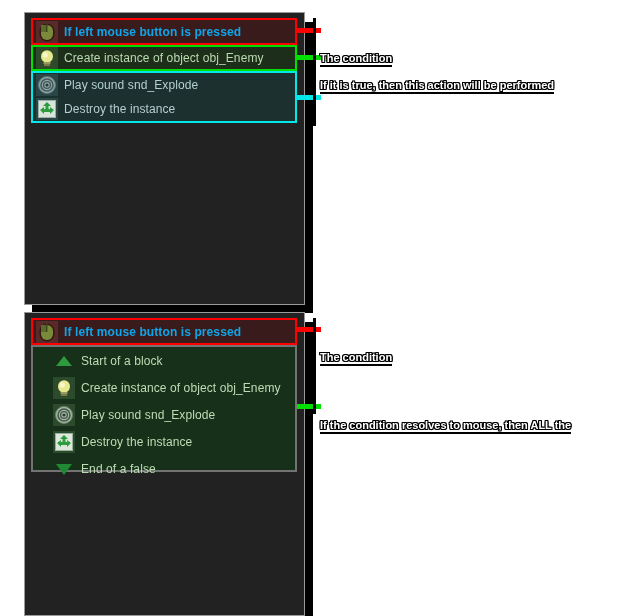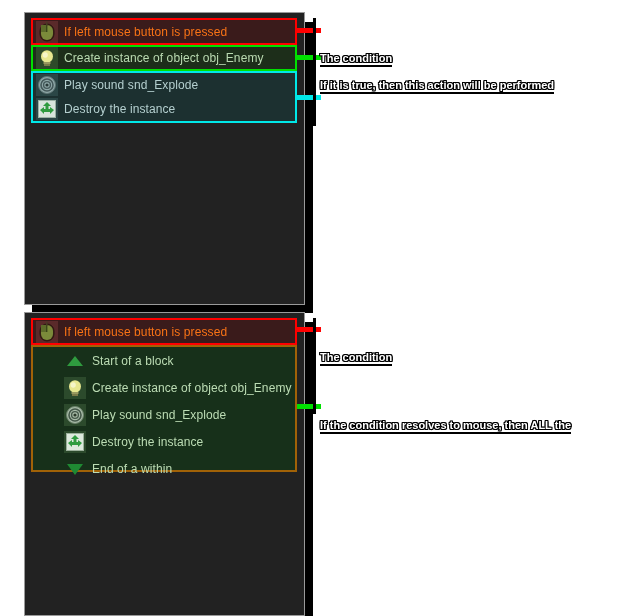--- a/index.html
+++ b/index.html
@@ -13,38 +13,38 @@
 
   .row{position:relative;height:26px;display:flex;align-items:center;
        box-sizing:border-box;}
   .row-ico{width:22px;height:22px;margin-left:3px;margin-right:6px;
            flex:0 0 22px;position:relative;}
   .row-lbl{font-size:12px;letter-spacing:.1px;white-space:nowrap;}
 
   
   .grp-cond{position:absolute;border:2px solid #ff0000;background:#3a1b1b;
             box-sizing:border-box;}
-  .grp-cond .row-lbl{color:#f97316;}
+  .grp-cond .row-lbl{color:#0ea5e9;font-weight:bold;}
   .grp-cond .row-ico{background:#5a2a2a;}
 
   
   .grp-act{position:absolute;border:2px solid #00e000;background:#1d2e1a;
            box-sizing:border-box;}
   .grp-act .row-lbl{color:#b9d9b0;}
   .grp-act .row-ico{background:#2e4a2a;}
 
   
   .grp-always{position:absolute;border:2px solid #00e8e8;background:#1c3030;
               box-sizing:border-box;}
   .grp-always .row-lbl{color:#b4cfcf;}
   .grp-always .row-ico{background:#2b4646;}
 
   
-  .grp-block{position:absolute;border:2px solid #a16207;background:#17301a;
-             box-sizing:border-box;padding-left:11px;}
+  .grp-block{position:absolute;border:2px solid #737373;background:#17301a;
+             box-sizing:border-box;}
   .grp-block .row{height:27px;}
   .grp-block .row-lbl{color:#bcdcb4;}
   .grp-block .row-ico{background:#2c4a2c;margin-left:20px;}
   .grp-block .row.noico .row-ico{background:transparent;}
 
   
   .ico-svg{position:absolute;left:0;top:0;width:22px;height:22px;}
   .stub{position:absolute;height:6px;width:18px;}
 
   
@@ -188,21 +188,21 @@
       </svg>
     </div>
     <div class="row-lbl">Destroy the instance</div>
   </div>
   <div class="row noico">
     <div class="row-ico">
       <svg class="ico-svg" viewBox="0 0 22 22">
         <path d="M3 6 L19 6 L11 17 Z" fill="#1f8a33"></path>
       </svg>
     </div>
-    <div class="row-lbl">End of a within</div>
+    <div class="row-lbl">End of a false</div>
   </div>
 </div>
 
 <div class="stub" style="left:297px;top:28px;width:24px;height:5px;background:#ff0000;"></div>
 
 <div class="stub" style="left:297px;top:55px;width:24px;height:5px;background:#00e000;"></div>
 
 <div class="stub" style="left:297px;top:95px;width:24px;height:5px;background:#00e8e8;"></div>
 
 <div style="position:absolute;left:313px;top:18px;width:3px;height:108px;background:#000000;"></div>

